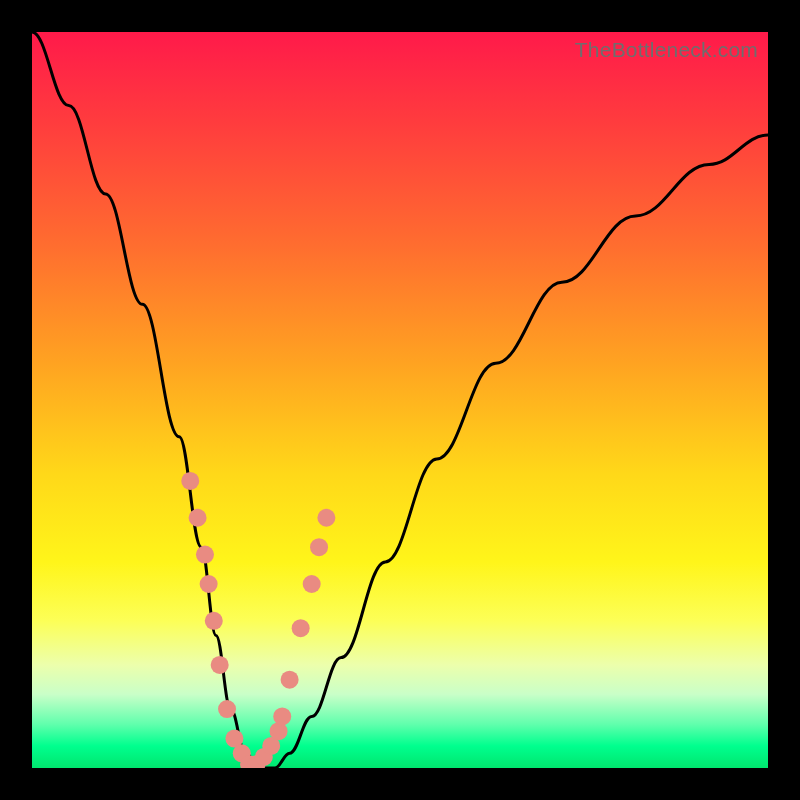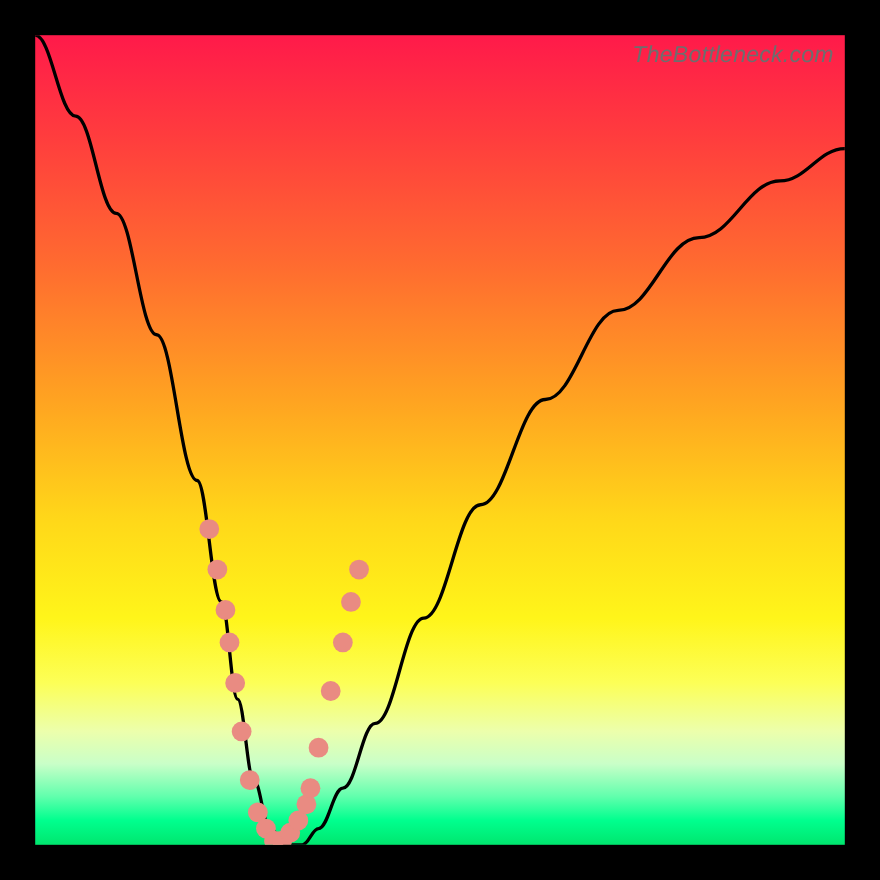--- a/index.html
+++ b/index.html
@@ -31,21 +31,20 @@
       #ff6a30 28%,
       #ffa321 45%,
       #ffd819 60%,
       #fff51a 72%,
       #fcff57 80%,
       #ecffac 86%,
       #c9ffc8 90%,
       #62ffad 94%,
       #00ff8e 97%,
       #00e66e 100%);
-    font-style: italic;
   }
   .watermark {
     position: absolute;
     top: 6px;
     right: 10px;
     color: #6e6e6e;
     font-size: 21px;
     font-weight: 400;
     letter-spacing: 0.2px;
   }

